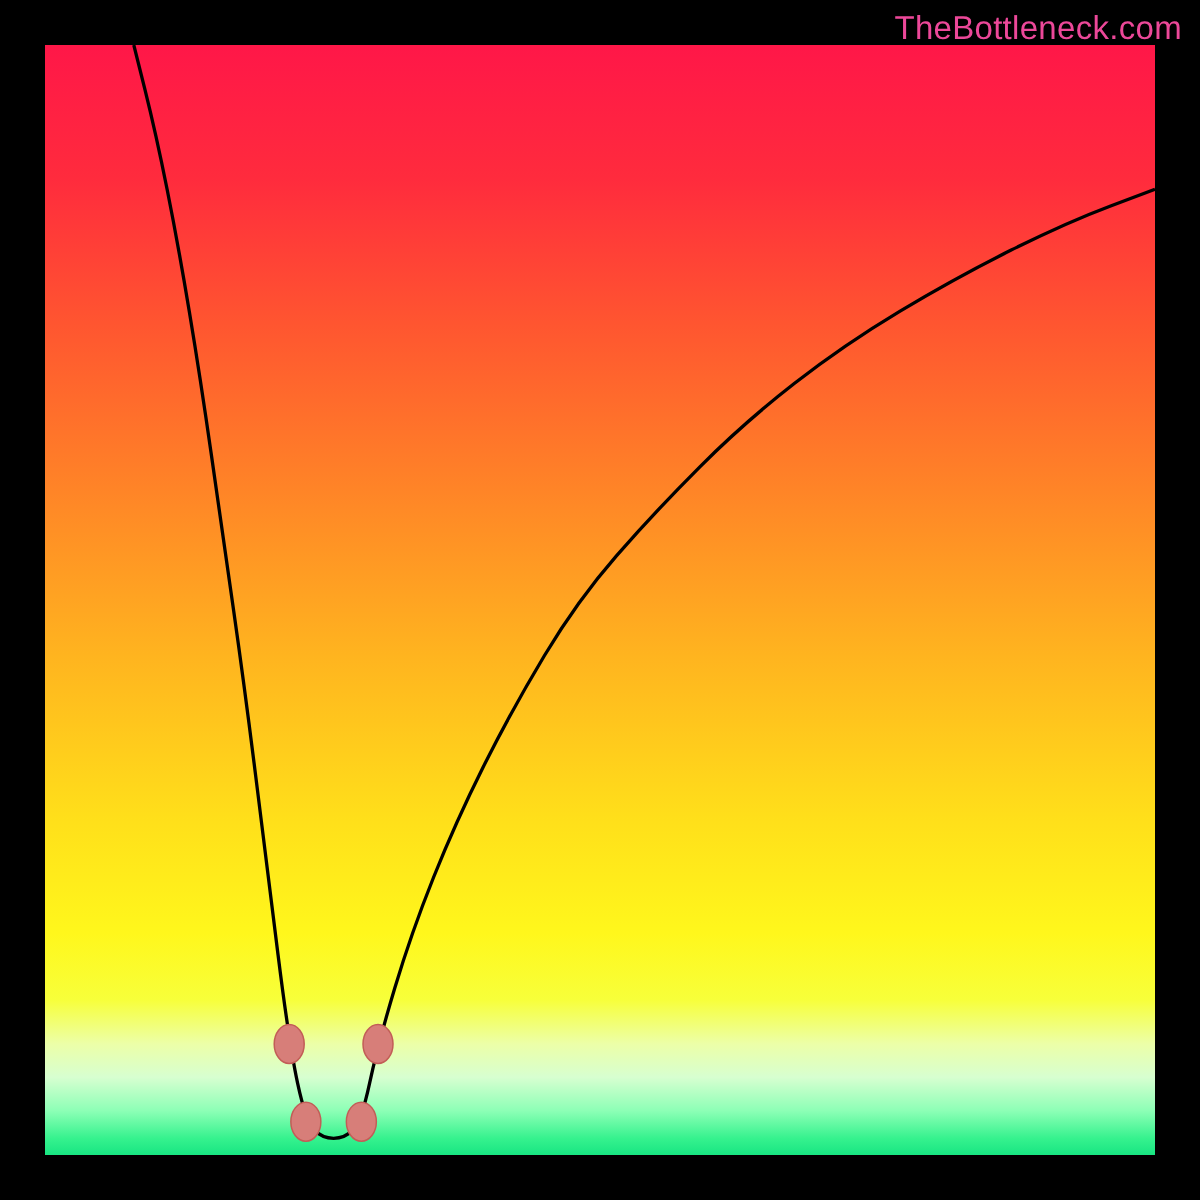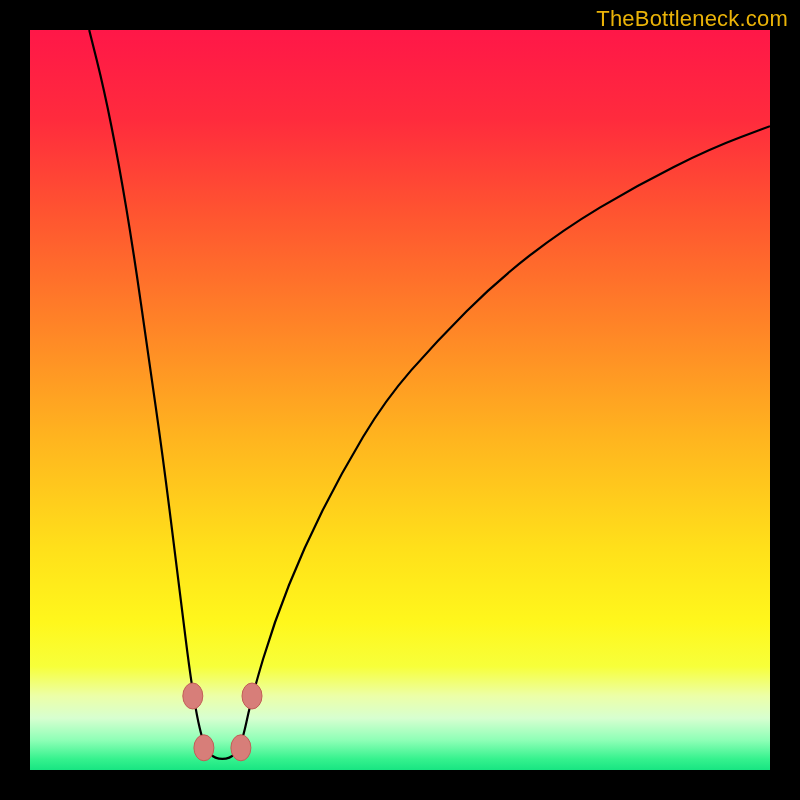--- a/index.html
+++ b/index.html
@@ -35,21 +35,21 @@
     position: absolute;
     left: 0;
     top: 0;
     width: 100%;
     height: 100%;
   }
   .watermark {
     position: absolute;
     top: 6px;
     right: 12px;
-    color: #eab308;
+    color: #ec4899;
     font-size: 22px;
     font-weight: 500;
     letter-spacing: 0.2px;
   }
 </style>
 </head>
 <body>
 
 <div class="stage">
 

